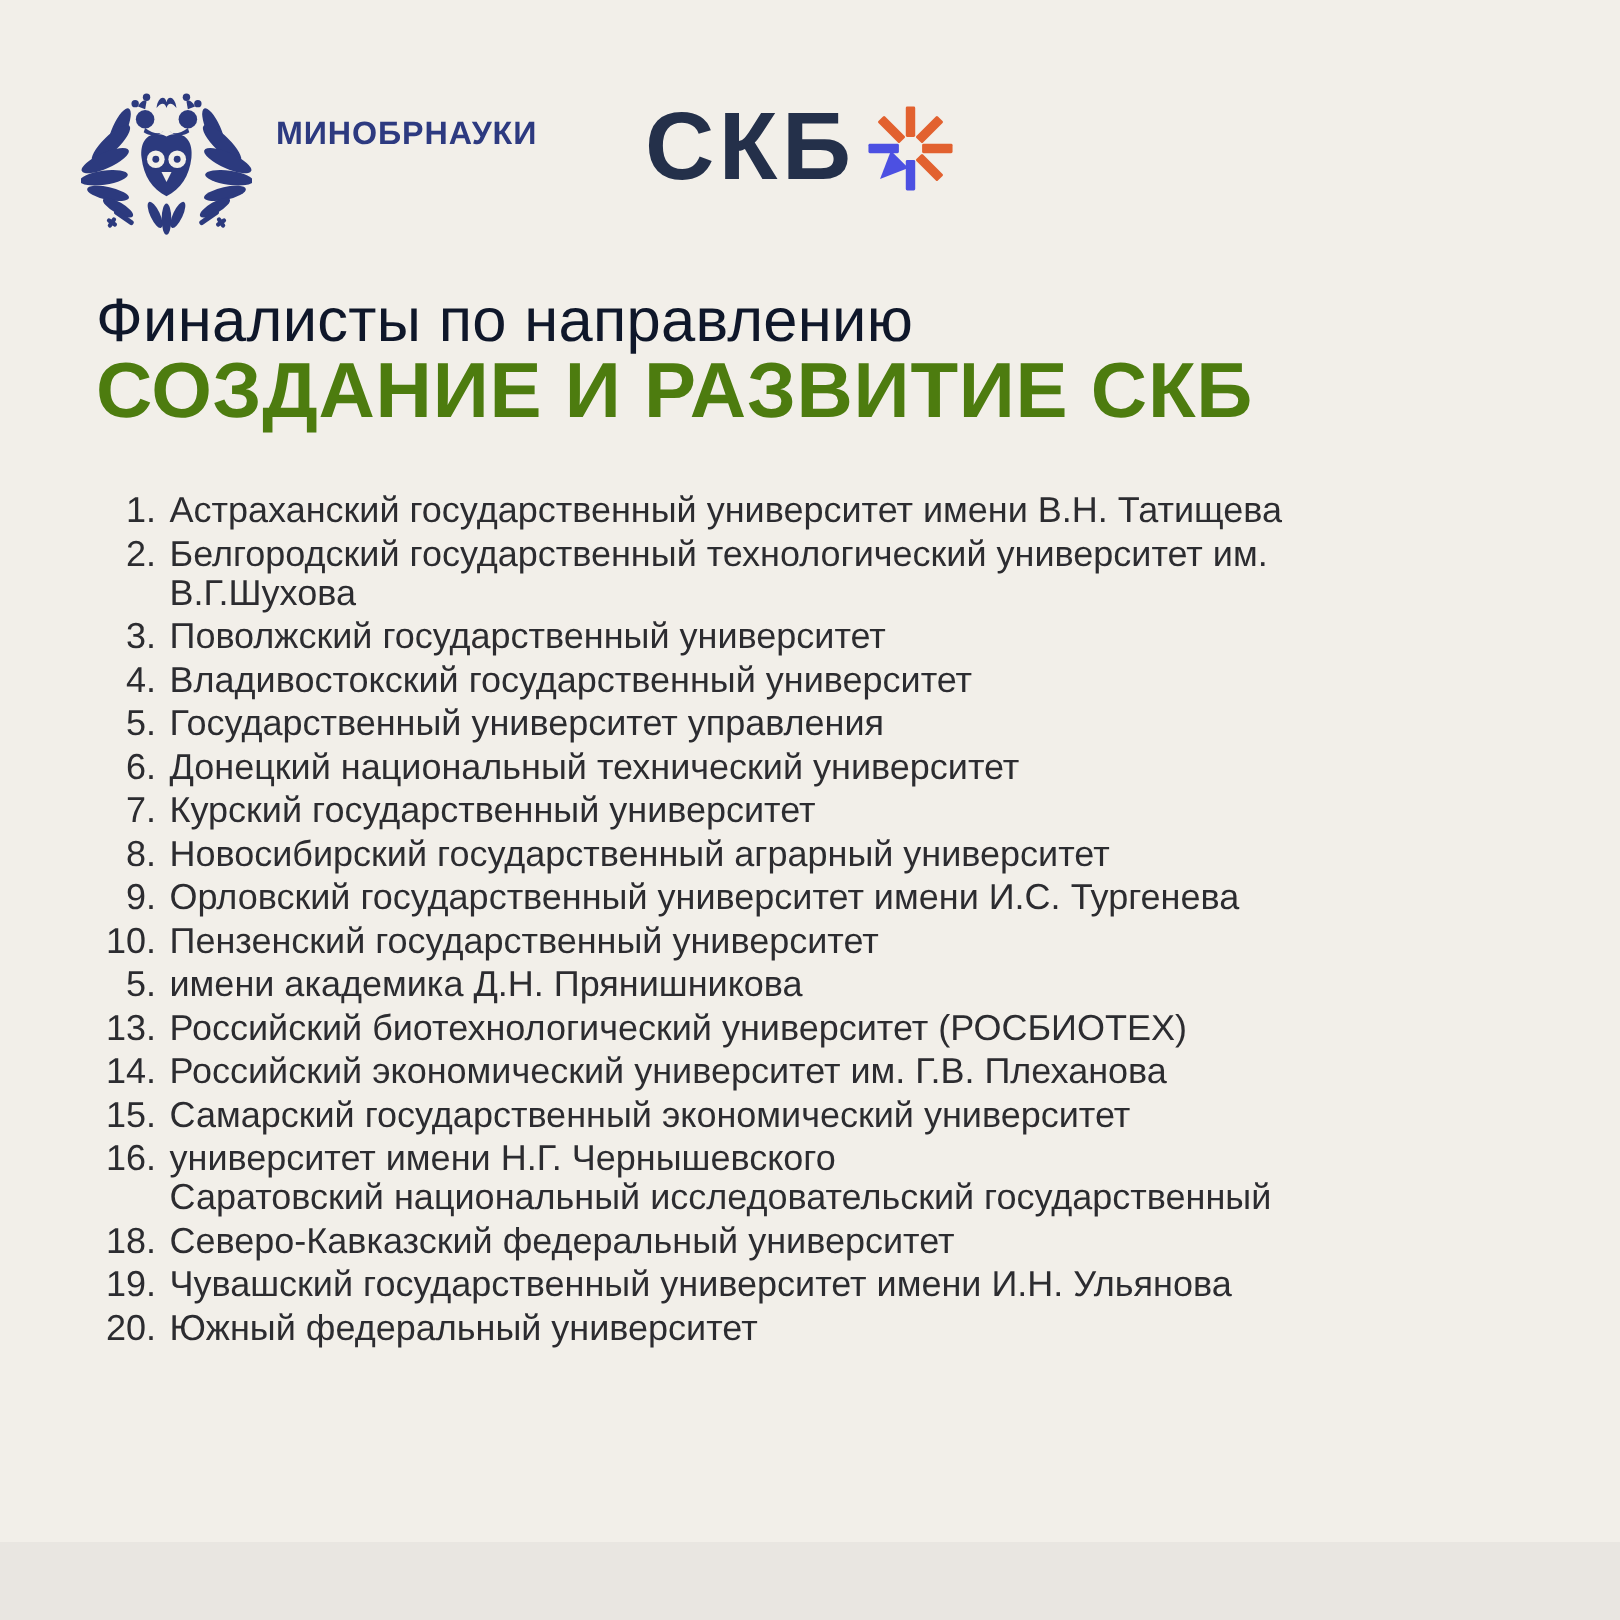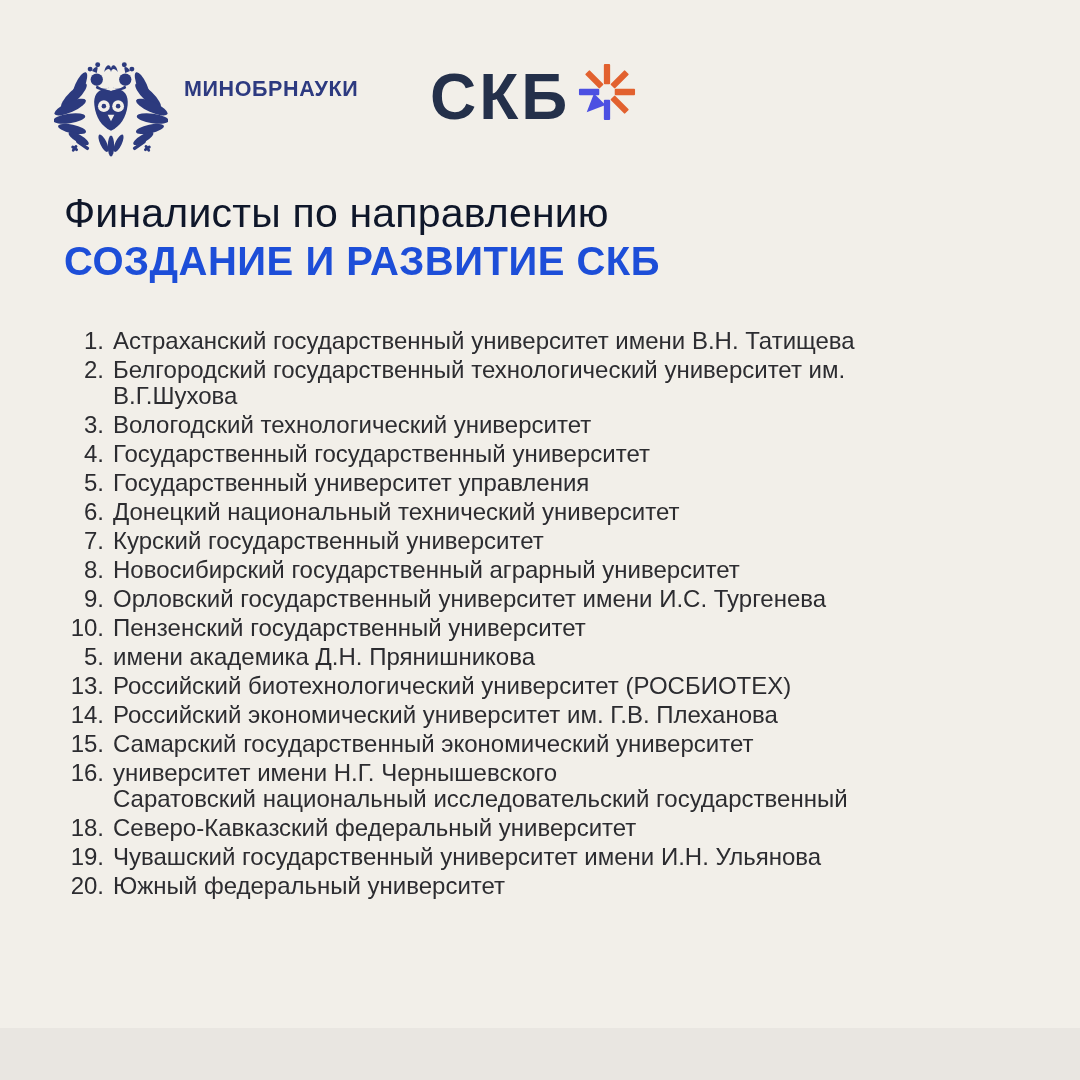--- a/index.html
+++ b/index.html
@@ -14,36 +14,36 @@
   }
   
   .emblem{position:absolute;left:54px;top:50px;width:114px;height:118px;}
   .ministry-name{
     position:absolute;left:184px;top:76px;
     color:#2d3a80;font-weight:700;font-size:21.5px;line-height:27px;
     letter-spacing:0.6px;text-transform:uppercase;
   }
   .skb-logo{
     position:absolute;left:430px;top:66px;
-    display:flex;align-items:center;
+    display:flex;align-items:flex-end;
   }
   .skb-text{
     color:#24304a;font-weight:800;font-size:64px;line-height:62px;
     letter-spacing:3px;
   }
   .skb-asterisk{width:58px;height:58px;margin-left:8px;margin-top:-10px;}
   
   .title{
     position:absolute;left:64px;top:190px;
     color:#0f172a;font-weight:400;font-size:41px;line-height:46px;
     letter-spacing:0.2px;margin:0;text-align:right;
   }
   .subtitle{
     position:absolute;left:64px;top:238px;
-    color:#1d4ed8;font-weight:700;font-size:40px;line-height:46px;
+    color:#4d7c0f;font-weight:700;font-size:52px;line-height:46px;
     letter-spacing:0.5px;margin:0;
   }
   
   ol.finalists{
     position:absolute;left:58px;top:328px;width:965px;
     margin:0;padding:0;list-style:none;
     color:#2c2c30;font-size:24px;line-height:26px;font-weight:400;
   }
   ol.finalists li{
     display:grid;grid-template-columns:46px 1fr;column-gap:9px;
@@ -143,27 +143,27 @@
       <li>
         <span class="num">2.</span>
         <div>
           <div>Белгородский государственный технологический университет им.</div>
           <div>В.Г.Шухова</div>
         </div>
       </li>
       <li>
         <span class="num">3.</span>
         <div>
-          <div>Вологодский технологический университет</div>
+          <div>Поволжский государственный университет</div>
         </div>
       </li>
       <li>
         <span class="num">4.</span>
         <div>
-          <div>Государственный государственный университет</div>
+          <div>Владивостокский государственный университет</div>
         </div>
       </li>
       <li>
         <span class="num">5.</span>
         <div>
           <div>Государственный университет управления</div>
         </div>
       </li>
       <li>
         <span class="num">6.</span>

